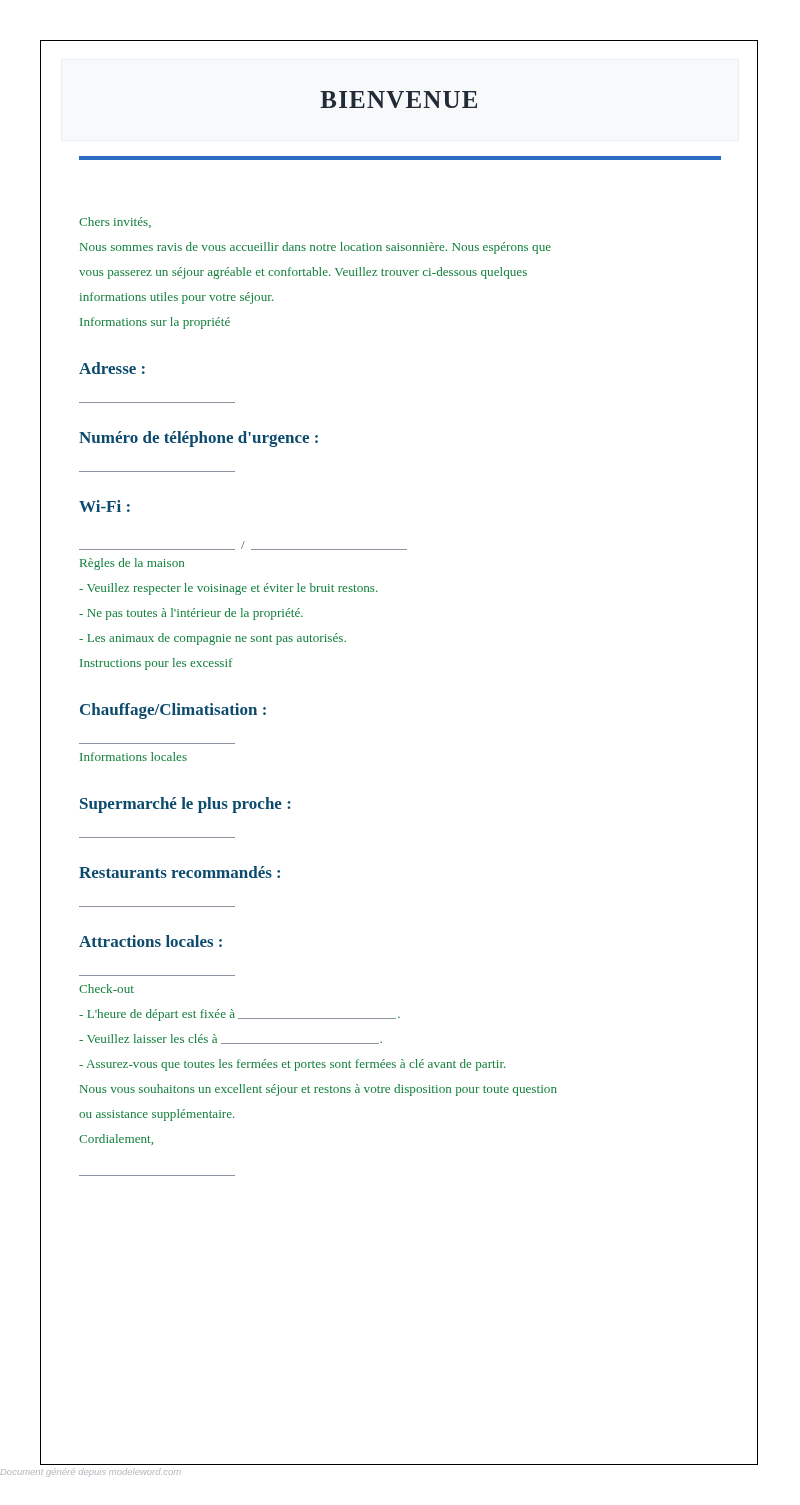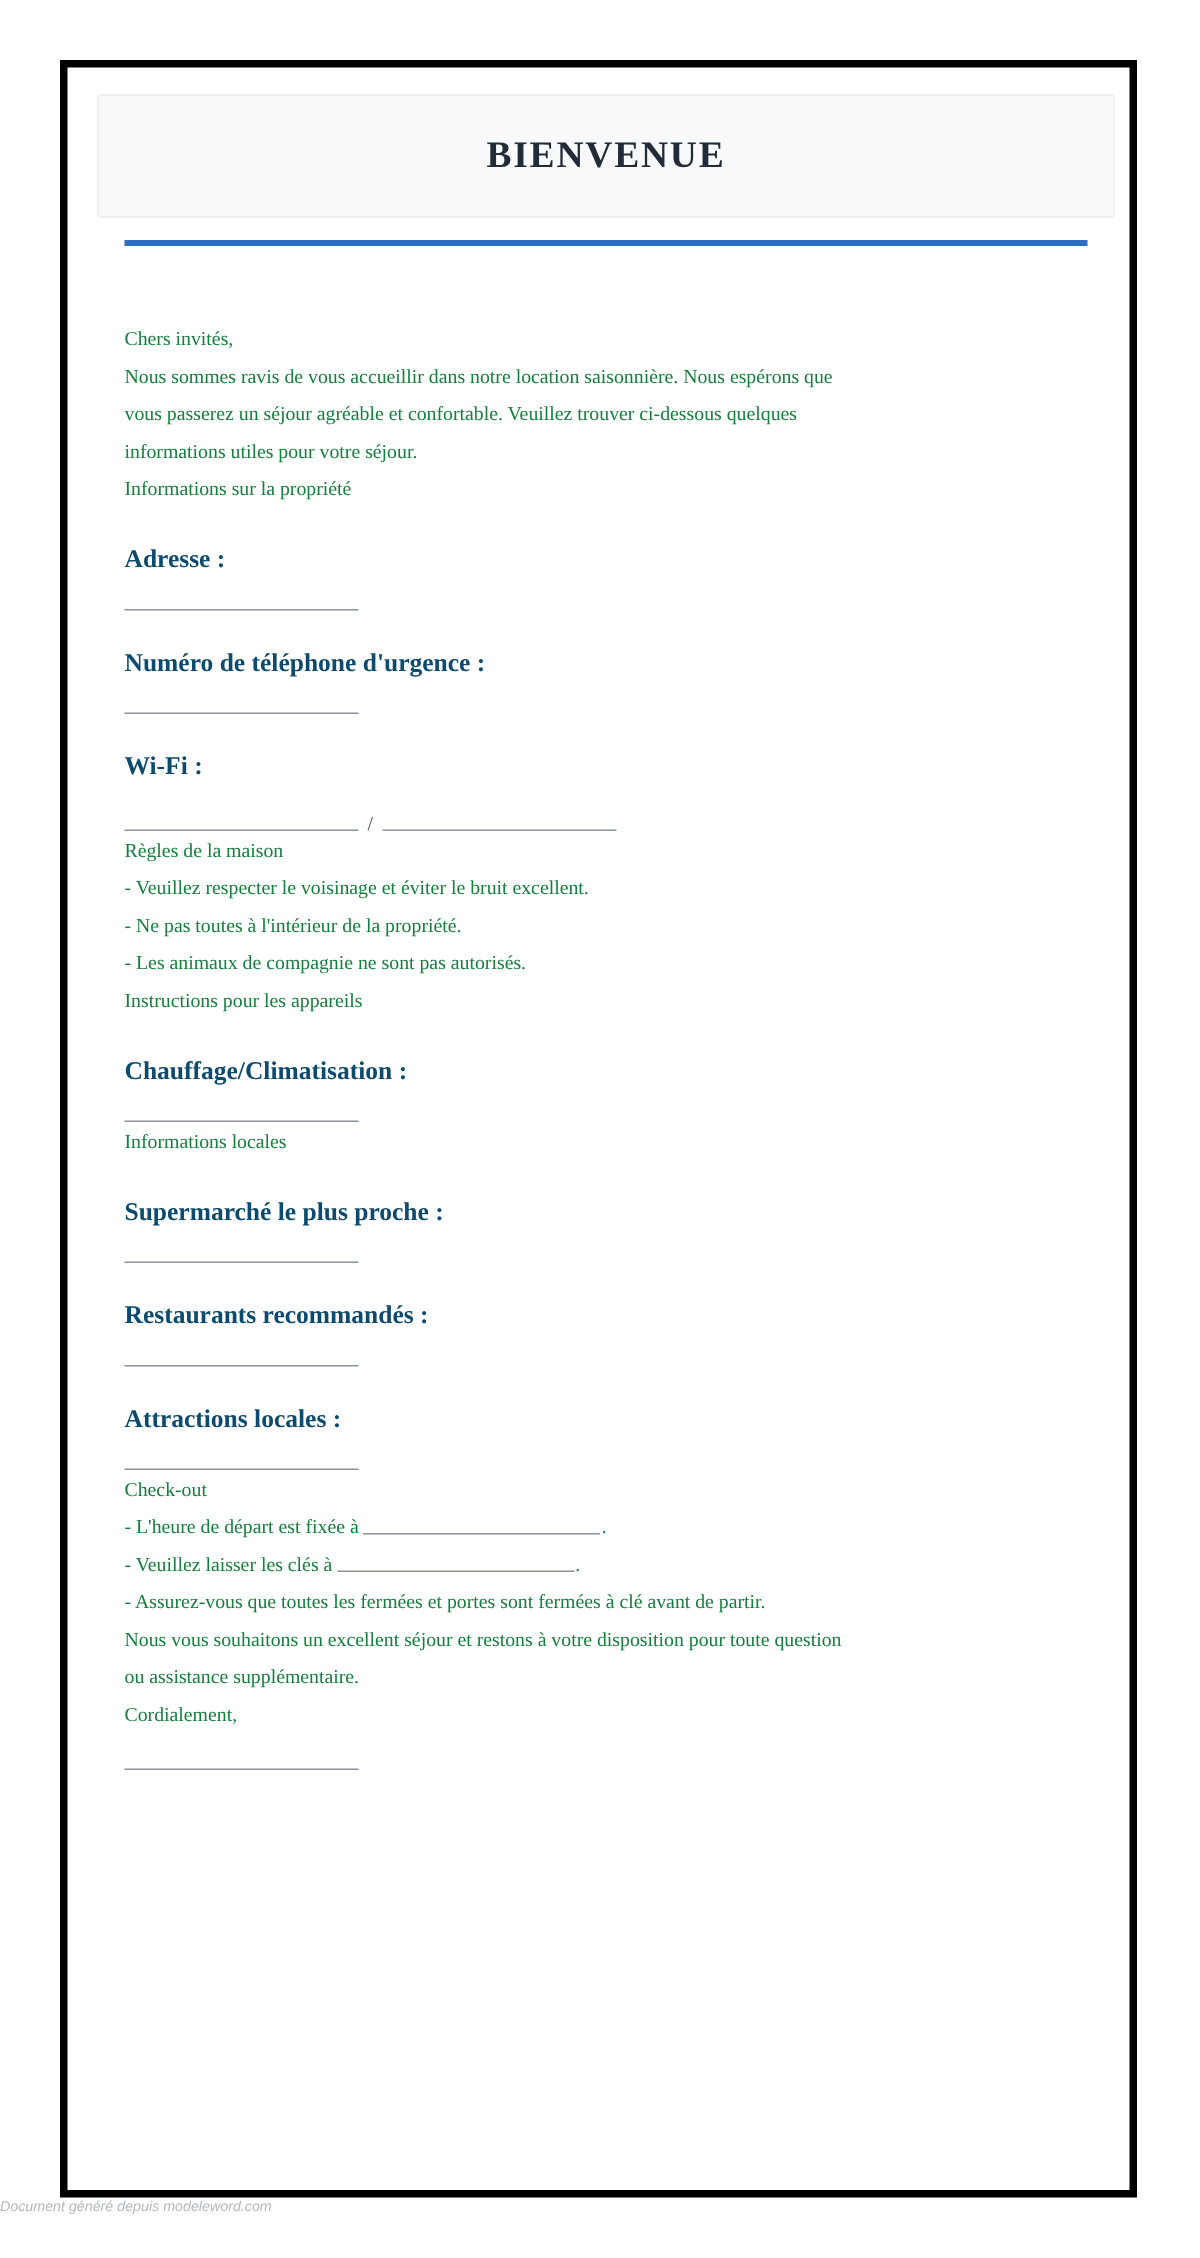--- a/index.html
+++ b/index.html
@@ -14,21 +14,21 @@
     font-family: "Liberation Serif", "DejaVu Serif", serif;
     -webkit-font-smoothing: antialiased;
   }
 
   .page {
     position: absolute;
     left: 40px;
     top: 40px;
     width: 718px;
     height: 1425px;
-    border: 5px solid #000000;
+    border: 1px solid #000000;
     background: #ffffff;
     box-sizing: border-box;
   }
 
   .header-box {
     position: absolute;
     left: 20px;
     top: 18px;
     width: 678px;
     height: 82px;
@@ -174,25 +174,25 @@
     <div class="field-block">
       <div class="field-label">Wi-Fi :</div>
       <div class="blank-pair">
         <div class="seg"></div>
         <div class="sep">/</div>
         <div class="seg"></div>
       </div>
     </div>
 
     <p class="para">Règles de la maison</p>
-    <p class="para">- Veuillez respecter le voisinage et éviter le bruit excellent.</p>
+    <p class="para">- Veuillez respecter le voisinage et éviter le bruit restons.</p>
     <p class="para">- Ne pas toutes à l'intérieur de la propriété.</p>
     <p class="para">- Les animaux de compagnie ne sont pas autorisés.</p>
 
-    <p class="para">Instructions pour les appareils</p>
+    <p class="para">Instructions pour les excessif</p>
 
 
     <div class="field-block">
       <div class="field-label">Chauffage/Climatisation :</div>
       <div class="blank-line"></div>
     </div>
 
     <p class="para">Informations locales</p>
 
     <div class="field-block">

